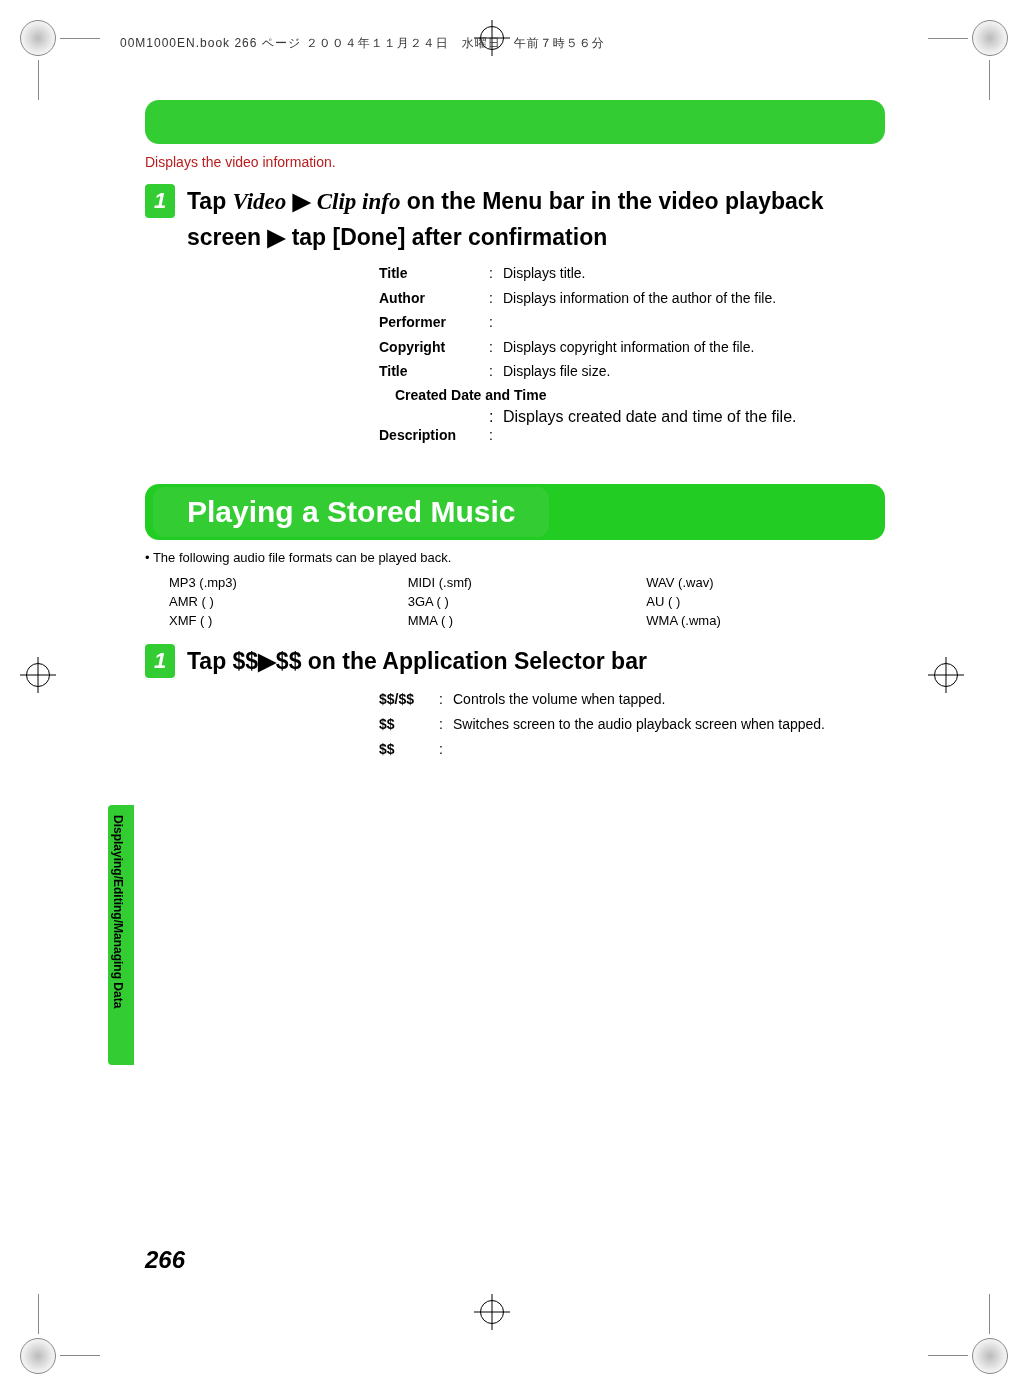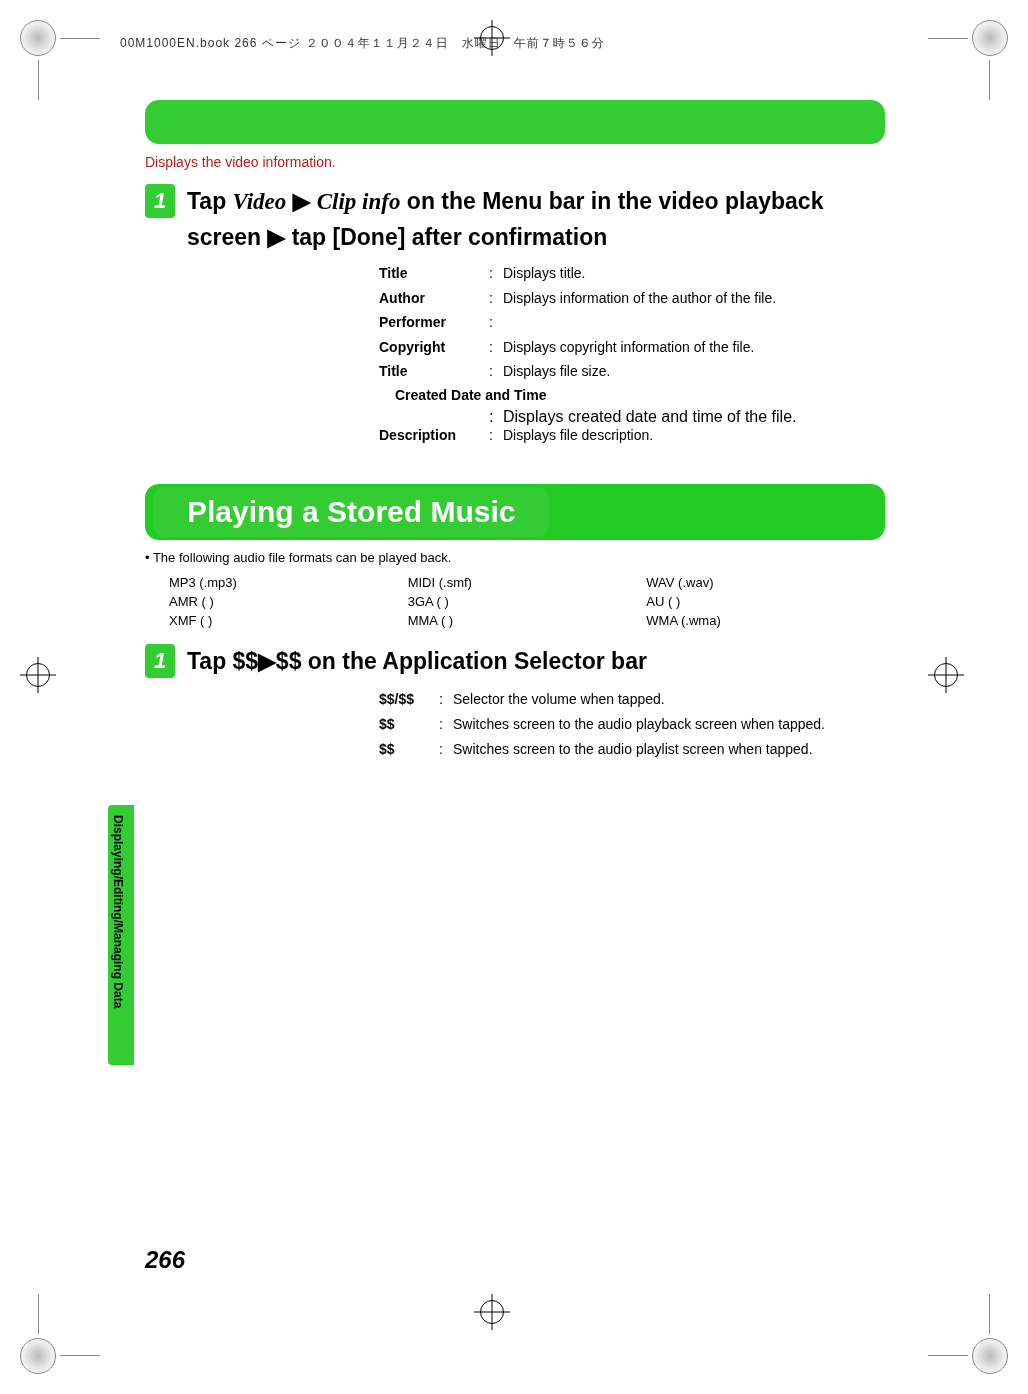--- a/index.html
+++ b/index.html
@@ -320,21 +320,20 @@
           <span class="desc">Displays file size.</span>
         </div>
       <div class="label-full">Created Date and Time</div>
       <div class="indent-desc">
           <span class="colon">:</span>
           <span class="desc">Displays created date and time of the file.</span>
         </div>
       <div class="item">
           <span class="label">Description</span>
           <span class="colon">:</span>
-          <span class="desc">Displays file description.</span>
         </div>
     </div>
   </div>
 
   <div class="spacer"></div>
 
   <div class="section-header wide">
     <div class="section-header-inner">Playing a Stored Music</div>
     <div class="green-fill"></div>
   </div>
@@ -357,31 +356,30 @@
     <div class="step-num">1</div>
     <div class="step-text">Tap $$▶$$ on the Application Selector bar</div>
   </div>
 
   <div class="info-row">
     <div class="placeholder-img"></div>
     <div class="audio-info">
       <div class="item">
           <span class="label">$$/$$</span>
           <span class="colon">:</span>
-          <span class="desc">Selector the volume when tapped.</span>
+          <span class="desc">Controls the volume when tapped.</span>
         </div>
       <div class="item">
           <span class="label">$$</span>
           <span class="colon">:</span>
           <span class="desc">Switches screen to the audio playback screen when tapped.</span>
         </div>
       <div class="item">
           <span class="label">$$</span>
           <span class="colon">:</span>
-          <span class="desc">Switches screen to the audio playlist screen when tapped.</span>
         </div>
     </div>
   </div>
 
 </div>
 
 <div class="side-tab"></div>
 <div class="side-tab-text">Displaying/Editing/Managing Data</div>
 
 <div class="page-number">266</div>

